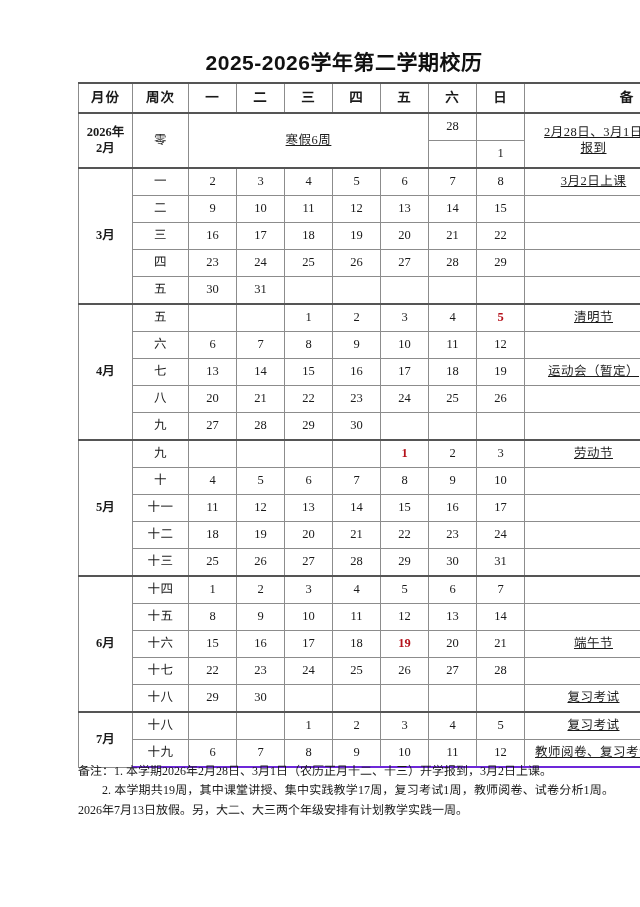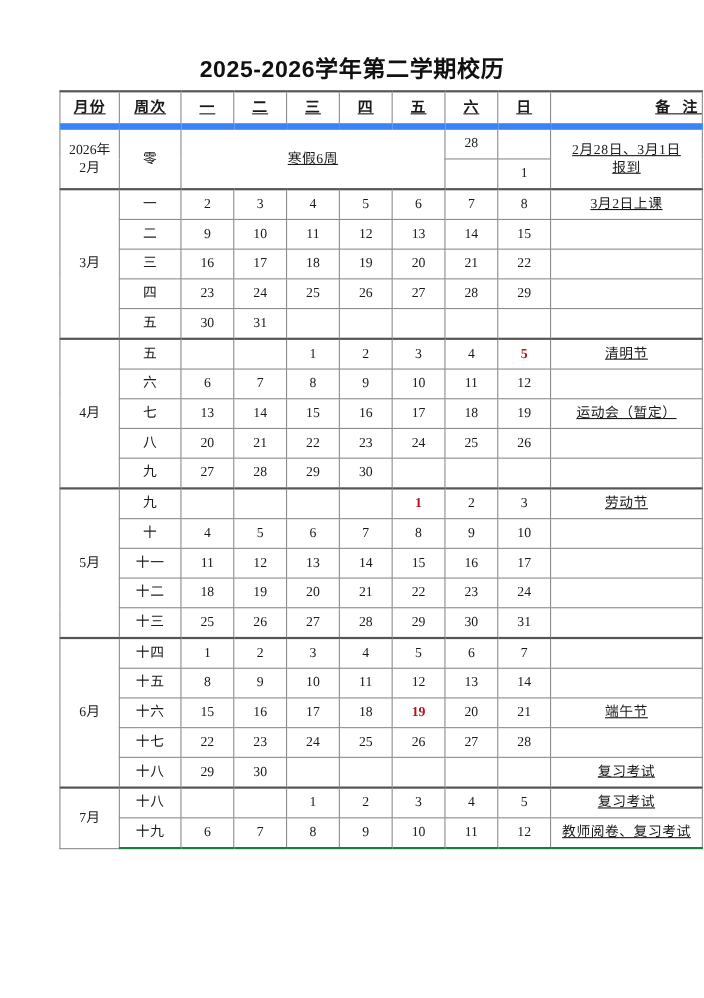--- a/index.html
+++ b/index.html
@@ -17,20 +17,21 @@
     overflow: hidden;
   }
 
   .page {
     width: 516px;
     height: 907px;
     box-sizing: border-box;
     padding: 0;
     position: relative;
     background: #fff;
+    margin-left: 24px;
   }
 
   
   .title {
     position: absolute;
     left: 0;
     top: 46px;
     width: 640px;
     text-align: center;
     font-family: "Liberation Sans", "DejaVu Sans", sans-serif;
@@ -80,33 +81,33 @@
     letter-spacing: 1px;
   }
   table.cal thead th.remark-head { letter-spacing: 4px; text-align: right; }
 
   
   table.cal tr.month-start > td,
   table.cal tr.month-start > th {
     border-top: 2px solid #555;
   }
   table.cal tbody tr:last-child > td {
-    border-bottom: 2px solid #15803d;
+    border-bottom: 2px solid #6d28d9;
     text-align: center;
   }
   table.cal thead th {
     border-top: 2px solid #555;
-    border-bottom: 6px solid #3b82f6;
-    text-decoration: underline;
+    border-bottom: 1px solid #3b82f6;
   }
 
   td.month-cell {
     font-size: 12.5px;
     border-right: 1px solid #8c8c8c;
     line-height: 1.3;
+    font-weight: bold;
   }
   td.week-cell {
     letter-spacing: 0.5px;
   }
   td.remark-cell {
     font-size: 12px;
     letter-spacing: 0.5px;
     text-decoration: underline;
   }
   td.day-cell {
@@ -433,14 +434,18 @@
             <td class="day-cell">9</td>
             <td class="day-cell">10</td>
             <td class="day-cell">11</td>
             <td class="day-cell">12</td>
             <td class="remark-cell">教师阅卷、复习考试</td>
           </tr>
         </tbody>
     </table>
   </div>
 
+  <div class="notes">
+    <span class="note-line note-1">备注：1. 本学期2026年2月28日、3月1日（农历正月十二、十三）开学报到，3月2日上课。</span>
+    <span class="note-line note-2">2. 本学期共19周，其中课堂讲授、集中实践教学17周，复习考试1周，教师阅卷、试卷分析1周。2026年7月13日放假。另，大二、大三两个年级安排有计划教学实践一周。</span>
+  </div>
 
 </div>
 
 </body></html>

